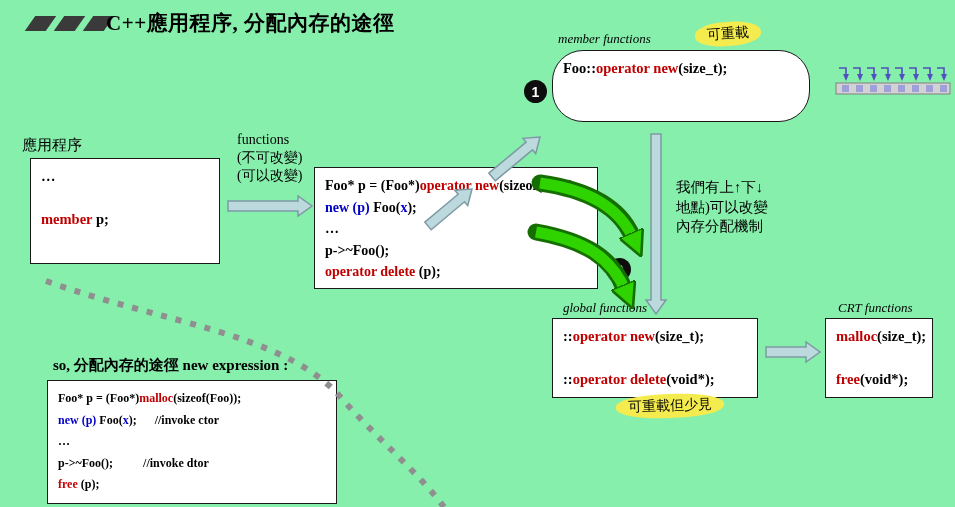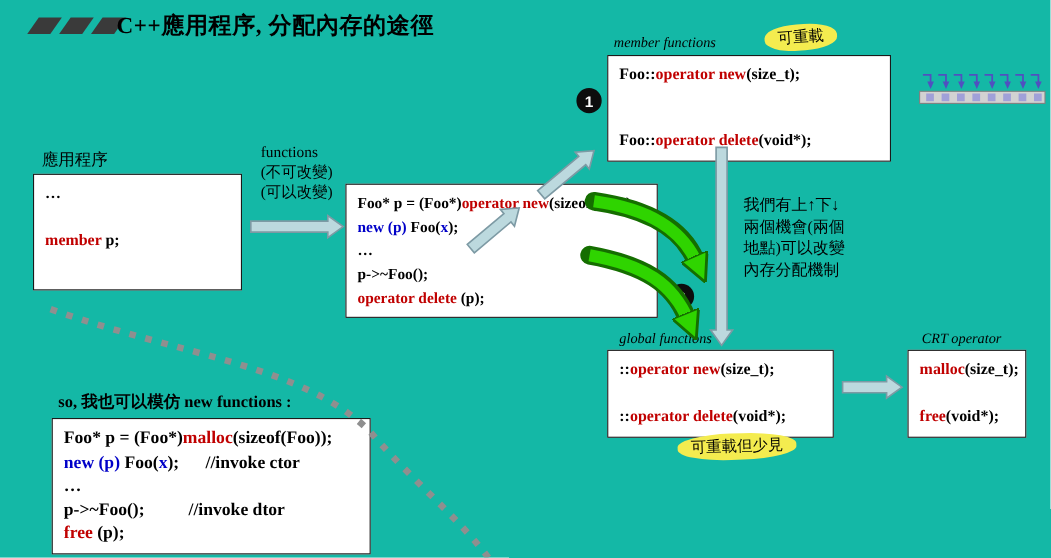--- a/index.html
+++ b/index.html
@@ -1,16 +1,16 @@
 <!DOCTYPE html>
 <html><head>
 <meta charset="utf-8">
 <style>
   html,body{margin:0;padding:0;background:#fff;}
-  .slide{position:relative;width:955px;height:507px;background:#14b8a6;overflow:hidden;
+  .slide{position:relative;width:955px;height:507px;background:#86efac;overflow:hidden;
          font-family:"Liberation Serif","DejaVu Serif",serif;color:#000;}
 
   
   .bullets{position:absolute;left:30px;top:16px;display:flex;gap:8px;}
   .bullets i{display:block;width:21px;height:15px;background:#3a3a3a;transform:skewX(-35deg);}
   .title{position:absolute;left:106px;top:9px;font-size:21px;font-weight:bold;letter-spacing:.5px;}
 
   
   .codebox{position:absolute;border:1.6px solid #1a1a1a;background:#fff;
            padding:7px 10px;font-weight:bold;font-size:14.5px;line-height:21.5px;}
@@ -40,21 +40,21 @@
 
 <div class="slide">
 
   <div class="bullets">
       <i></i>
       <i></i>
       <i></i>
     </div>
   <div class="title">C++應用程序, 分配內存的途徑</div>
 
-  <div class="plainlabel" style="left:38px;top:136px;text-align:right;">應用程序</div>
+  <div class="plainlabel" style="left:22px;top:136px;text-align:right;">應用程序</div>
   <div class="codebox" style="left:30px;top:158px;width:168px;height:90px;">
       <div class="code-line"><span class="seg-k">…</span></div>
       <div class="code-line">&nbsp;</div>
       <div class="code-line"><span class="seg-r">member </span><span class="seg-k">p;</span></div>
     </div>
 
   <div class="note" style="left:237px;top:131px;line-height:18px;font-size:14px;">
       <div>functions</div>
       <div>(不可改變)</div>
       <div>(可以改變)</div>
@@ -62,50 +62,48 @@
 
   <div class="codebox" style="left:314px;top:167px;width:262px;height:106px;font-size:14px;">
       <div class="code-line"><span class="seg-k">Foo* p = (Foo*)</span><span class="seg-r">operator new</span><span class="seg-k">(sizeof(Foo));</span></div>
       <div class="code-line"><span class="seg-b">new (p)</span><span class="seg-k"> Foo(</span><span class="seg-b">x</span><span class="seg-k">);</span></div>
       <div class="code-line"><span class="seg-k">…</span></div>
       <div class="code-line"><span class="seg-k">p-&gt;~Foo();</span></div>
       <div class="code-line"><span class="seg-r">operator delete </span><span class="seg-k">(p);</span></div>
     </div>
 
   <div class="label-it" style="left:558px;top:31px;">member functions</div>
-  <div class="codebox spread" style="left:552px;top:50px;width:258px;height:97px;">
+  <div class="codebox spread" style="left:552px;top:50px;width:258px;height:72px;border-radius:31px;">
       <div class="code-line"><span class="seg-k">Foo::</span><span class="seg-r">operator new</span><span class="seg-k">(size_t);</span></div>
-      <div class="code-line"><span class="seg-k">Foo::</span><span class="seg-r">operator delete</span><span class="seg-k">(void*);</span></div>
     </div>
   <div class="hl" style="left:695px;top:22px;">可重載</div>
   <div class="badge" style="left:524px;top:80px;">1</div>
 
   <div class="note" style="left:676px;top:158px;width:110px;margin-top:20px;">
       <div>我們有上↑下↓</div>
-      <div>兩個機會(兩個</div>
       <div>地點)可以改變</div>
       <div>內存分配機制</div>
     </div>
 
   <div class="label-it" style="left:563px;top:300px;">global functions</div>
   <div class="codebox spread" style="left:552px;top:318px;width:206px;height:80px;">
       <div class="code-line"><span class="seg-k">::</span><span class="seg-r">operator new</span><span class="seg-k">(size_t);</span></div>
       <div class="code-line"><span class="seg-k">::</span><span class="seg-r">operator delete</span><span class="seg-k">(void*);</span></div>
     </div>
   <div class="hl" style="left:616px;top:394px;transform:rotate(-2deg);">可重載但少見</div>
   <div class="badge" style="left:608px;top:258px;">2</div>
 
-  <div class="label-it" style="left:838px;top:300px;">CRT operator</div>
+  <div class="label-it" style="left:838px;top:300px;">CRT functions</div>
   <div class="codebox spread" style="left:825px;top:318px;width:108px;height:80px;">
       <div class="code-line"><span class="seg-r">malloc</span><span class="seg-k">(size_t);</span></div>
       <div class="code-line"><span class="seg-r">free</span><span class="seg-k">(void*);</span></div>
     </div>
 
-  <div class="intro" style="left:53px;top:356px;">so, 我也可以模仿 new functions :</div>
-  <div class="codebox" style="left:47px;top:380px;width:268px;height:108px;font-size:16px;">
+  <div class="intro" style="left:53px;top:356px;">so, 分配內存的途徑 new expression :</div>
+  <div class="codebox" style="left:47px;top:380px;width:268px;height:108px;font-size:12px;">
       <div class="code-line"><span class="seg-k">Foo* p = (Foo*)</span><span class="seg-r">malloc</span><span class="seg-k">(sizeof(Foo));</span></div>
       <div class="code-line"><span class="seg-b">new (p)</span><span class="seg-k"> Foo(</span><span class="seg-b">x</span><span class="seg-k">);      //invoke ctor</span></div>
       <div class="code-line"><span class="seg-k">…</span></div>
       <div class="code-line"><span class="seg-k">p-&gt;~Foo();          //invoke dtor</span></div>
       <div class="code-line"><span class="seg-r">free </span><span class="seg-k">(p);</span></div>
     </div>
 
   <svg class="pool" width="118" height="36" viewBox="0 0 118 36">
     <rect x="2" y="21" width="114" height="11" fill="#d2d2d2" stroke="#808080" stroke-width="1"></rect>
     <rect x="8" y="23" width="7" height="7" fill="#a0a0d8"></rect>

